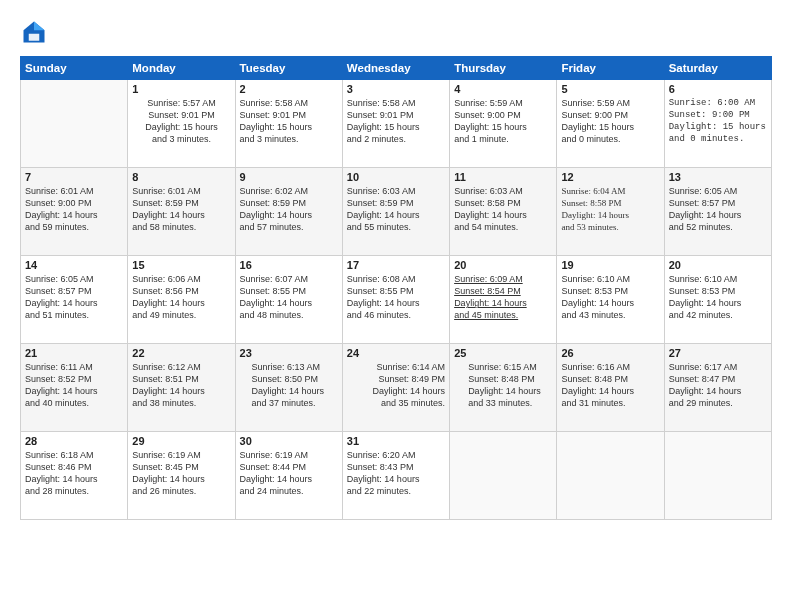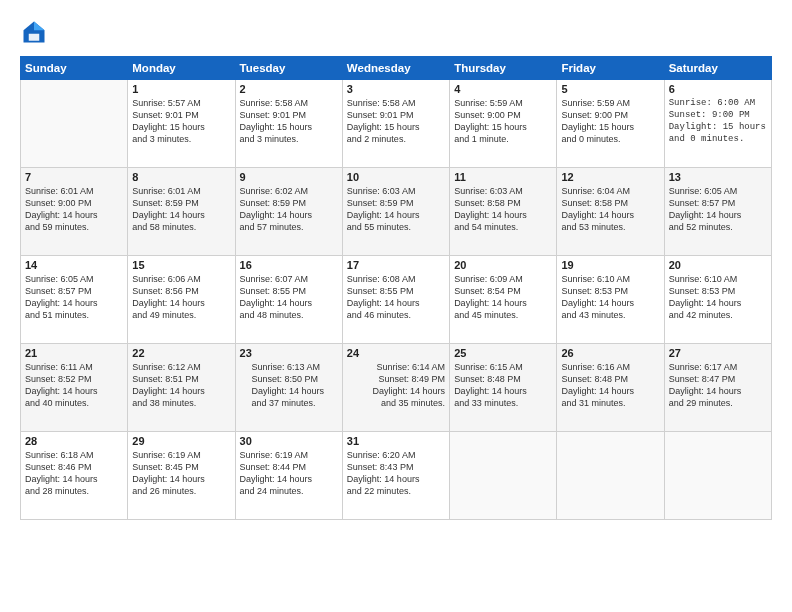--- a/index.html
+++ b/index.html
@@ -130,21 +130,21 @@
           <th>Thursday</th>
           <th>Friday</th>
           <th>Saturday</th>
         </tr>
     </thead>
     <tbody id="calendar-body">
     <tr>
           <td class="empty"></td>
           <td>
             <span class="day-num">1</span>
-            <div class="day-info" style="white-space: pre-line;">Sunrise: 5:57 AM
+            <div class="day-info" style="white-space: pre-line; text-align: center;">Sunrise: 5:57 AM
 Sunset: 9:01 PM
 Daylight: 15 hours
 and 3 minutes.</div>
           </td>
           <td>
             <span class="day-num">2</span>
             <div class="day-info" style="white-space: pre-line;">Sunrise: 5:58 AM
 Sunset: 9:01 PM
 Daylight: 15 hours
 and 3 minutes.</div>
@@ -209,21 +209,21 @@
           </td>
           <td>
             <span class="day-num">11</span>
             <div class="day-info" style="white-space: pre-line;">Sunrise: 6:03 AM
 Sunset: 8:58 PM
 Daylight: 14 hours
 and 54 minutes.</div>
           </td>
           <td>
             <span class="day-num">12</span>
-            <div class="day-info" style="white-space: pre-line;">Sunrise: 6:04 AM
+            <div class="day-info" style="white-space: pre-line; font-family: Liberation Serif, serif;">Sunrise: 6:04 AM
 Sunset: 8:58 PM
 Daylight: 14 hours
 and 53 minutes.</div>
           </td>
           <td>
             <span class="day-num">13</span>
             <div class="day-info" style="white-space: pre-line;">Sunrise: 6:05 AM
 Sunset: 8:57 PM
 Daylight: 14 hours
 and 52 minutes.</div>
@@ -253,21 +253,21 @@
           </td>
           <td>
             <span class="day-num">17</span>
             <div class="day-info" style="white-space: pre-line;">Sunrise: 6:08 AM
 Sunset: 8:55 PM
 Daylight: 14 hours
 and 46 minutes.</div>
           </td>
           <td>
             <span class="day-num">20</span>
-            <div class="day-info" style="white-space: pre-line;">Sunrise: 6:09 AM
+            <div class="day-info" style="white-space: pre-line; text-decoration: underline;">Sunrise: 6:09 AM
 Sunset: 8:54 PM
 Daylight: 14 hours
 and 45 minutes.</div>
           </td>
           <td>
             <span class="day-num">19</span>
             <div class="day-info" style="white-space: pre-line;">Sunrise: 6:10 AM
 Sunset: 8:53 PM
 Daylight: 14 hours
 and 43 minutes.</div>
@@ -304,21 +304,21 @@
           </td>
           <td>
             <span class="day-num">24</span>
             <div class="day-info" style="white-space: pre-line; text-align: right;">Sunrise: 6:14 AM
 Sunset: 8:49 PM
 Daylight: 14 hours
 and 35 minutes.</div>
           </td>
           <td>
             <span class="day-num">25</span>
-            <div class="day-info" style="white-space: pre-line;">Sunrise: 6:15 AM
+            <div class="day-info" style="white-space: pre-line; margin-left: 14px;">Sunrise: 6:15 AM
 Sunset: 8:48 PM
 Daylight: 14 hours
 and 33 minutes.</div>
           </td>
           <td>
             <span class="day-num">26</span>
             <div class="day-info" style="white-space: pre-line;">Sunrise: 6:16 AM
 Sunset: 8:48 PM
 Daylight: 14 hours
 and 31 minutes.</div>

